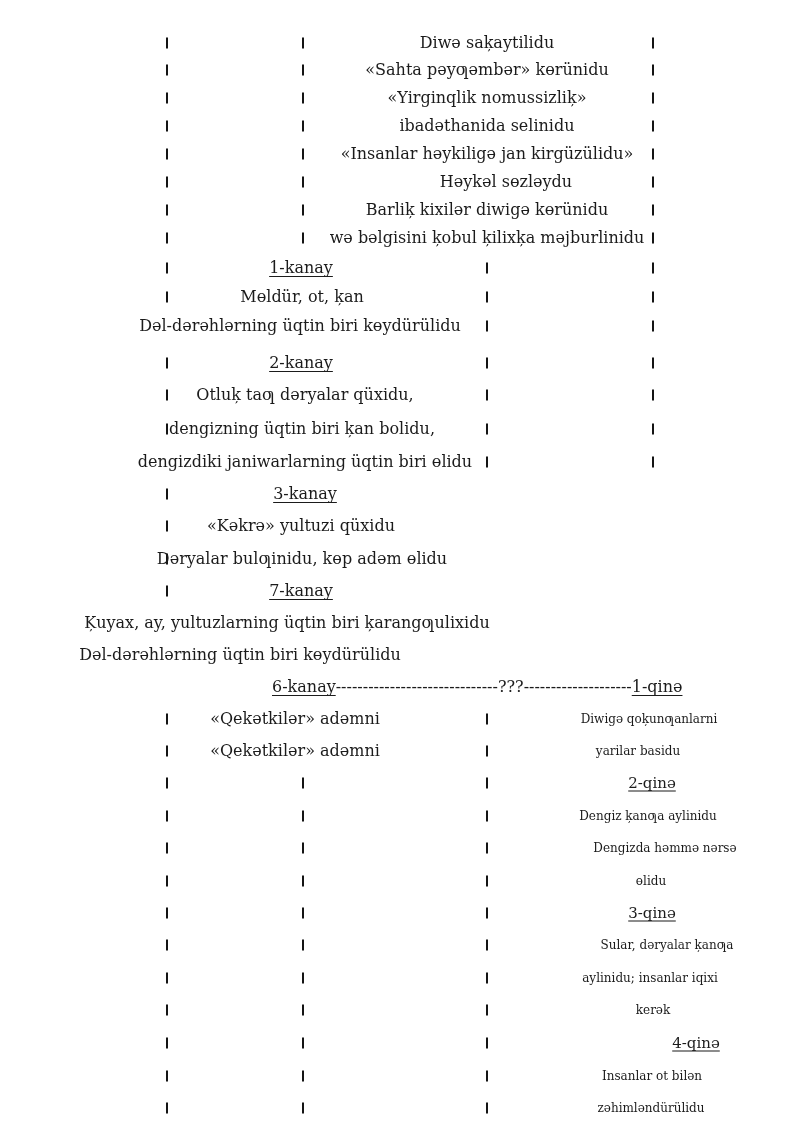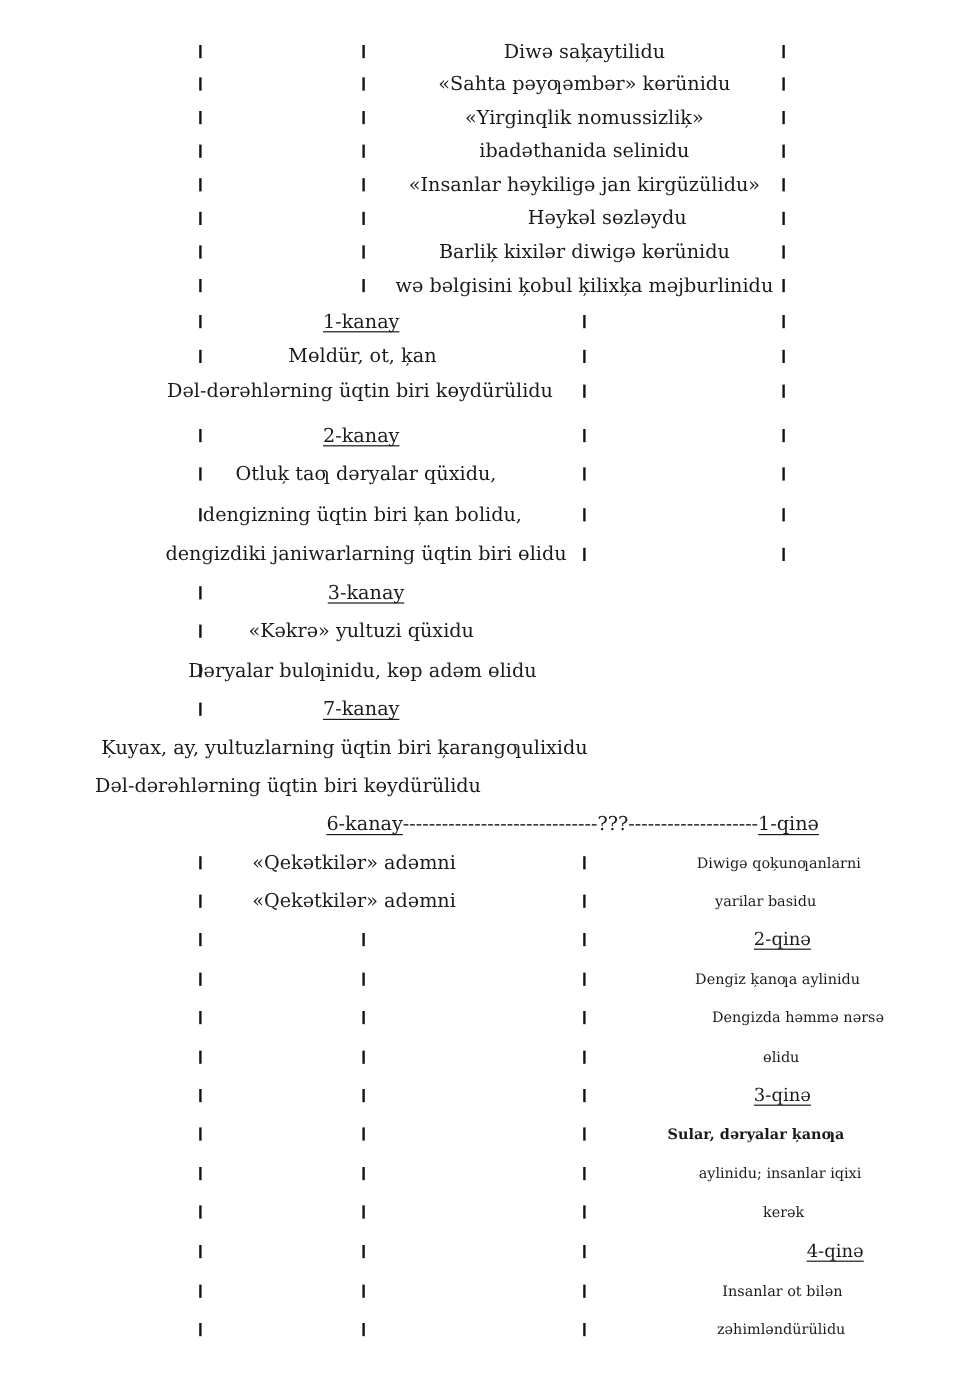--- a/index.html
+++ b/index.html
@@ -213,21 +213,21 @@
     <div>
       <span class="tick" style="left: 167px; top: 913px; background: rgb(20, 20, 20);"></span>
       <span class="tick" style="left: 303px; top: 913px; background: rgb(20, 20, 20);"></span>
       <span class="tick" style="left: 487px; top: 913px; background: rgb(20, 20, 20);"></span>
       <span class="txt qine" style="left: 652px; top: 913px;">3-qinə</span>
     </div>
     <div>
       <span class="tick" style="left: 167px; top: 945px; background: rgb(20, 20, 20);"></span>
       <span class="tick" style="left: 303px; top: 945px; background: rgb(20, 20, 20);"></span>
       <span class="tick" style="left: 487px; top: 945px; background: rgb(20, 20, 20);"></span>
-      <span class="txt small" style="left: 630px; top: 945px; font-weight: bold;">Sular, dəryalar ķanƣa</span>
+      <span class="txt small" style="left: 667px; top: 945px;">Sular, dəryalar ķanƣa</span>
     </div>
     <div>
       <span class="tick" style="left: 167px; top: 978px; background: rgb(20, 20, 20);"></span>
       <span class="tick" style="left: 303px; top: 978px; background: rgb(20, 20, 20);"></span>
       <span class="tick" style="left: 487px; top: 978px; background: rgb(20, 20, 20);"></span>
       <span class="txt small" style="left: 650px; top: 978px;">aylinidu; insanlar iqixi</span>
     </div>
     <div>
       <span class="tick" style="left: 167px; top: 1010px; background: rgb(20, 20, 20);"></span>
       <span class="tick" style="left: 303px; top: 1010px; background: rgb(20, 20, 20);"></span>

